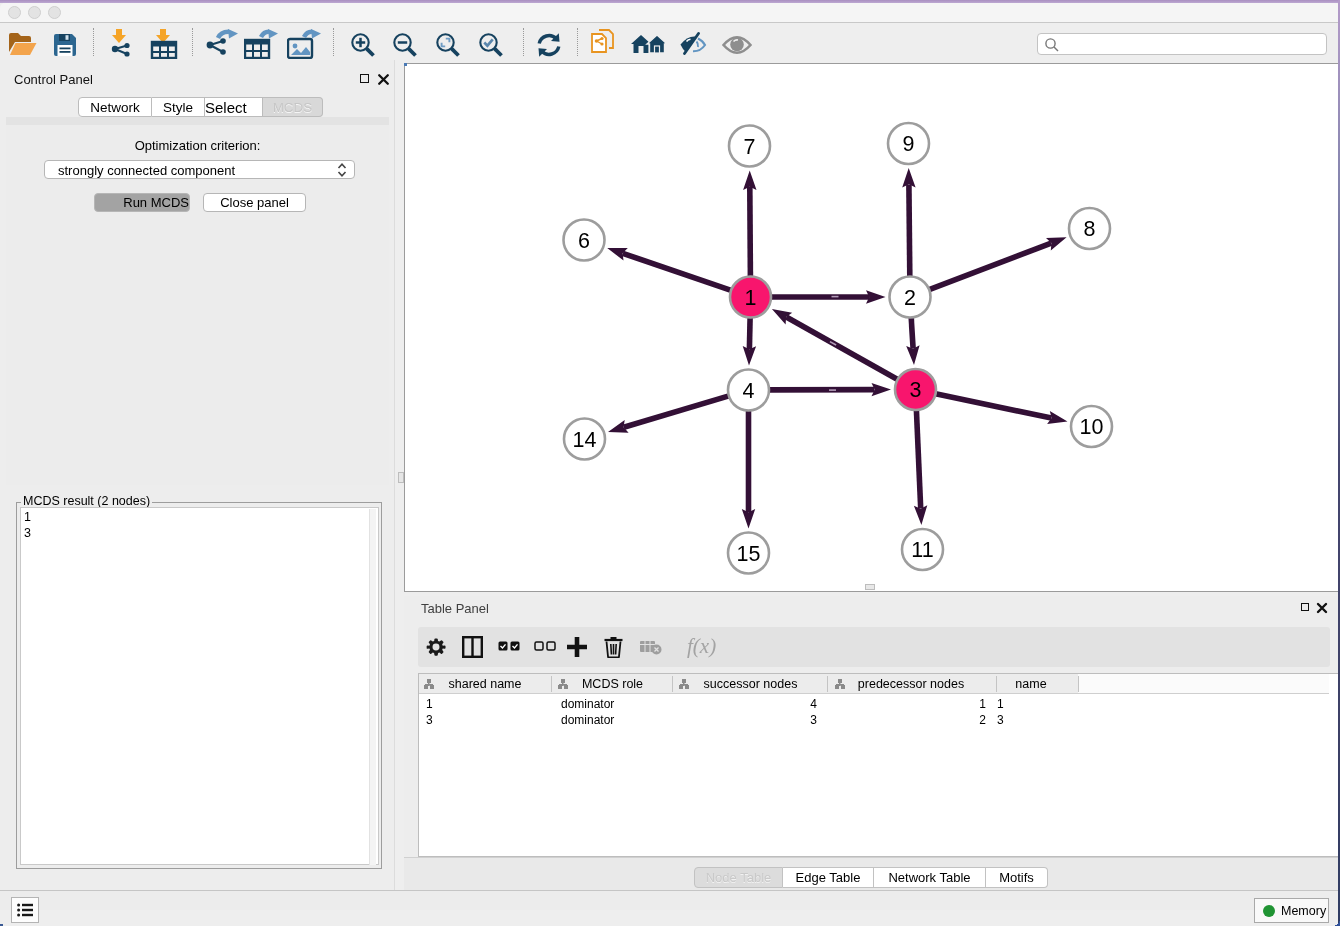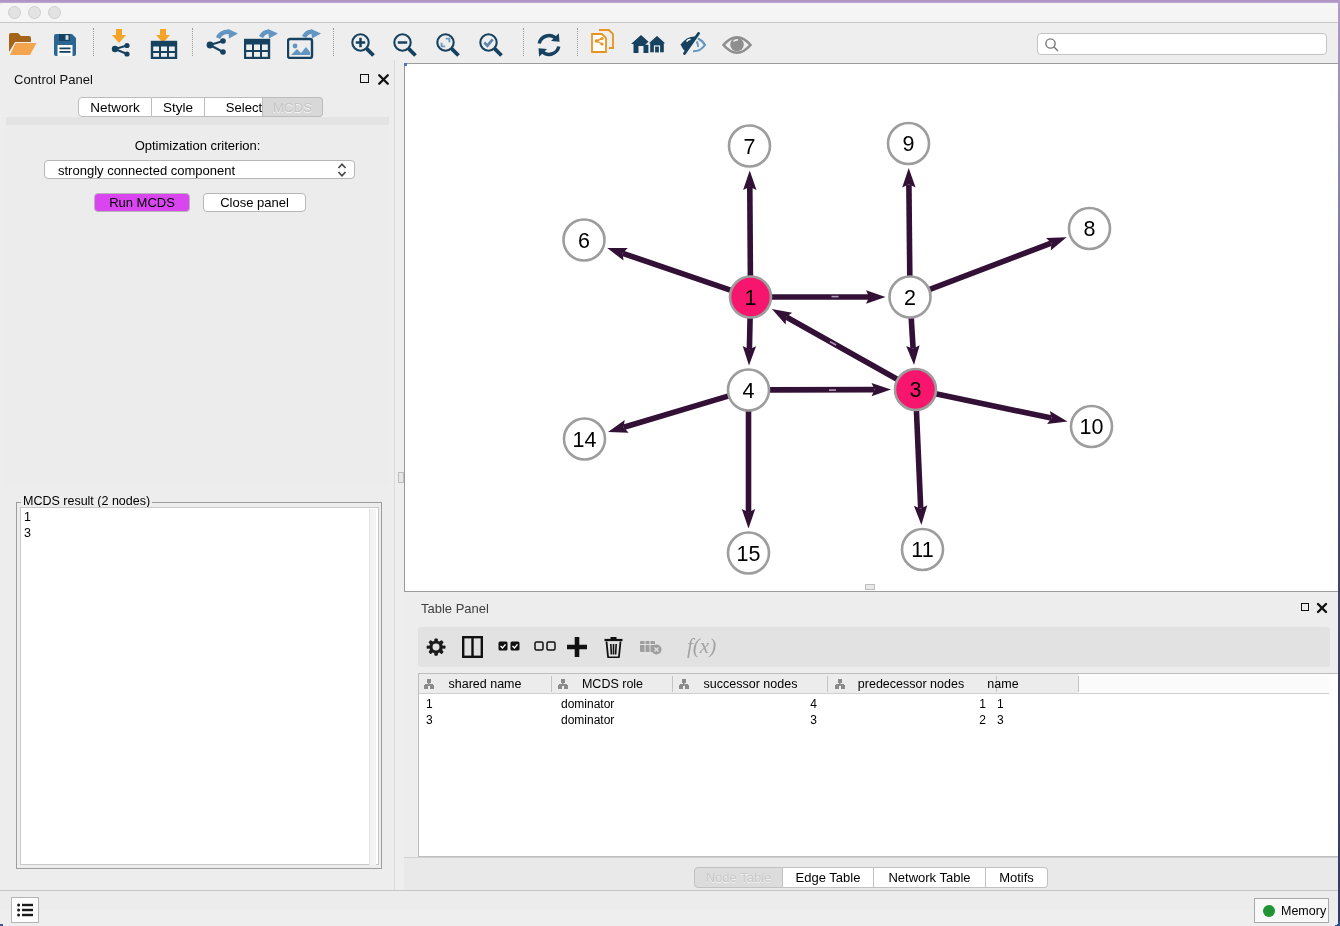--- a/index.html
+++ b/index.html
@@ -174,34 +174,34 @@
 <div id="leftpanel" class="abs">
   <div style="position:absolute;left:14px;top:12px;font-size:13px;color:#111;">Control Panel</div>
   <div style="position:absolute;left:360px;top:14px;width:9px;height:9px;border:1.5px solid #111;"></div>
   <svg width="13" height="13" style="position:absolute;left:377px;top:13px" viewBox="0 0 13 13">
       <path d="M2.2 2.2 L10.8 10.8 M10.8 2.2 L2.2 10.8" stroke="#111" stroke-width="2.3" stroke-linecap="round"></path>
     </svg>
 
   <div style="position:absolute;left:78px;top:37px;width:245px;height:27px;">
     <div style="position:absolute;left:0;top:0;width:74px;height:20px;background:#fff;border:1px solid #bcbcbc;border-radius:4px 0 0 4px;text-align:center;font-size:13.5px;line-height:19px;color:#000;">Network</div>
     <div style="position:absolute;left:74px;top:0;width:53px;height:20px;background:#fff;border:1px solid #bcbcbc;border-left:none;text-align:center;font-size:13.5px;line-height:19px;color:#000;">Style</div>
-    <div style="position:absolute;left:127px;top:0;width:58px;height:20px;background:#fff;border:1px solid #bcbcbc;border-left:none;text-align:right;font-size:13px;line-height:19px;color:#000;">Select</div>
+    <div style="position:absolute;left:127px;top:0;width:58px;height:20px;background:#fff;border:1px solid #bcbcbc;border-left:none;text-align:left;font-size:15px;line-height:19px;color:#000;">Select</div>
     <div style="position:absolute;left:185px;top:0;width:60px;height:20px;background:#d8d8d8;border:1px solid #bcbcbc;border-left:none;border-radius:0 4px 4px 0;text-align:center;font-size:13.5px;line-height:19px;color:#c6c6c6;text-shadow:0 1px 0 #f5f5f5;">MCDS</div>
   </div>
   <div style="position:absolute;left:6px;top:57px;width:383px;height:368px;background:#ececec;border-top:1px solid #d2d2d2;"></div>
   <div style="position:absolute;left:6px;top:57px;width:383px;height:8px;background:#e3e3e3;"></div>
   <div style="position:absolute;left:0;top:78px;width:395px;text-align:center;font-size:13px;color:#000;">Optimization criterion:</div>
   <div style="position:absolute;left:44px;top:100px;width:311px;height:19px;background:#fff;border:1px solid #b6b6b6;border-radius:4px;">
     <div style="position:absolute;left:13px;top:2px;font-size:13px;color:#000;">strongly connected component</div>
     <svg width="10" height="14" style="position:absolute;right:7px;top:2px" viewBox="0 0 10 14">
       <path d="M1.5 5 L5 1.2 L8.5 5" fill="none" stroke="#444" stroke-width="1.6"></path>
       <path d="M1.5 9 L5 12.8 L8.5 9" fill="none" stroke="#444" stroke-width="1.6"></path>
     </svg>
   </div>
-  <div style="position:absolute;left:94px;top:133px;width:96px;height:19px;background:#d946ef;border:1px solid #b6b6b6;border-radius:4px;text-align:center;font-size:13px;line-height:17px;color:#000;">Run MCDS</div>
+  <div style="position:absolute;left:94px;top:133px;width:96px;height:19px;background:#a3a3a3;border:1px solid #b6b6b6;border-radius:4px;text-align:right;font-size:13px;line-height:17px;color:#000;">Run MCDS</div>
   <div style="position:absolute;left:203px;top:133px;width:103px;height:19px;background:#fff;border:1px solid #b6b6b6;border-radius:4px;text-align:center;font-size:13px;line-height:17px;color:#000;">Close panel</div>
 
   <div style="position:absolute;left:16px;top:442px;width:366px;height:367px;border:1px solid #9d9d9d;"></div>
   <div style="position:absolute;left:21px;top:434px;background:#ededed;padding:0 2px;font-size:12.5px;color:#000;">MCDS result (2 nodes)</div>
   <div style="position:absolute;left:20px;top:447px;width:359px;height:358px;background:#fff;border:1px solid #c9c9c9;">
     <div style="position:absolute;left:3px;top:1px;font-size:12.5px;color:#000;line-height:16px;">1<br>3</div>
     <div style="position:absolute;right:2px;top:1px;width:7px;height:356px;background:#f4f4f4;border-left:1px solid #e2e2e2;"></div>
   </div>
 </div>
 <div id="netwin" class="abs">
@@ -340,21 +340,21 @@
         </g>
     </svg>
     <div class="hicon" style="left:4px;"></div>
     <div class="htext" style="left:0px;width:132px;">shared name</div>
     <div class="hicon" style="left:138px;"></div>
     <div class="htext" style="left:146px;width:95px;">MCDS role</div>
     <div class="hicon" style="left:259px;"></div>
     <div class="htext" style="left:267px;width:129px;">successor nodes</div>
     <div class="hicon" style="left:415px;"></div>
     <div class="htext" style="left:423px;width:138px;">predecessor nodes</div>
-    <div class="htext" style="left:549px;width:70px;">name</div>
+    <div class="htext" style="left:577px;width:70px;">name</div>
     <div class="smalltext" style="position:absolute;left:7px;top:23px;">1</div>
     <div class="smalltext" style="position:absolute;left:142px;top:23px;">dominator</div>
     <div class="smalltext" style="position:absolute;left:253px;top:23px;width:145px;text-align:right;">4</div>
     <div class="smalltext" style="position:absolute;left:408px;top:23px;width:159px;text-align:right;">1</div>
     <div class="smalltext" style="position:absolute;left:578px;top:23px;">1</div>
     <div class="smalltext" style="position:absolute;left:7px;top:39px;">3</div>
     <div class="smalltext" style="position:absolute;left:142px;top:39px;">dominator</div>
     <div class="smalltext" style="position:absolute;left:253px;top:39px;width:145px;text-align:right;">3</div>
     <div class="smalltext" style="position:absolute;left:408px;top:39px;width:159px;text-align:right;">2</div>
     <div class="smalltext" style="position:absolute;left:578px;top:39px;">3</div>

